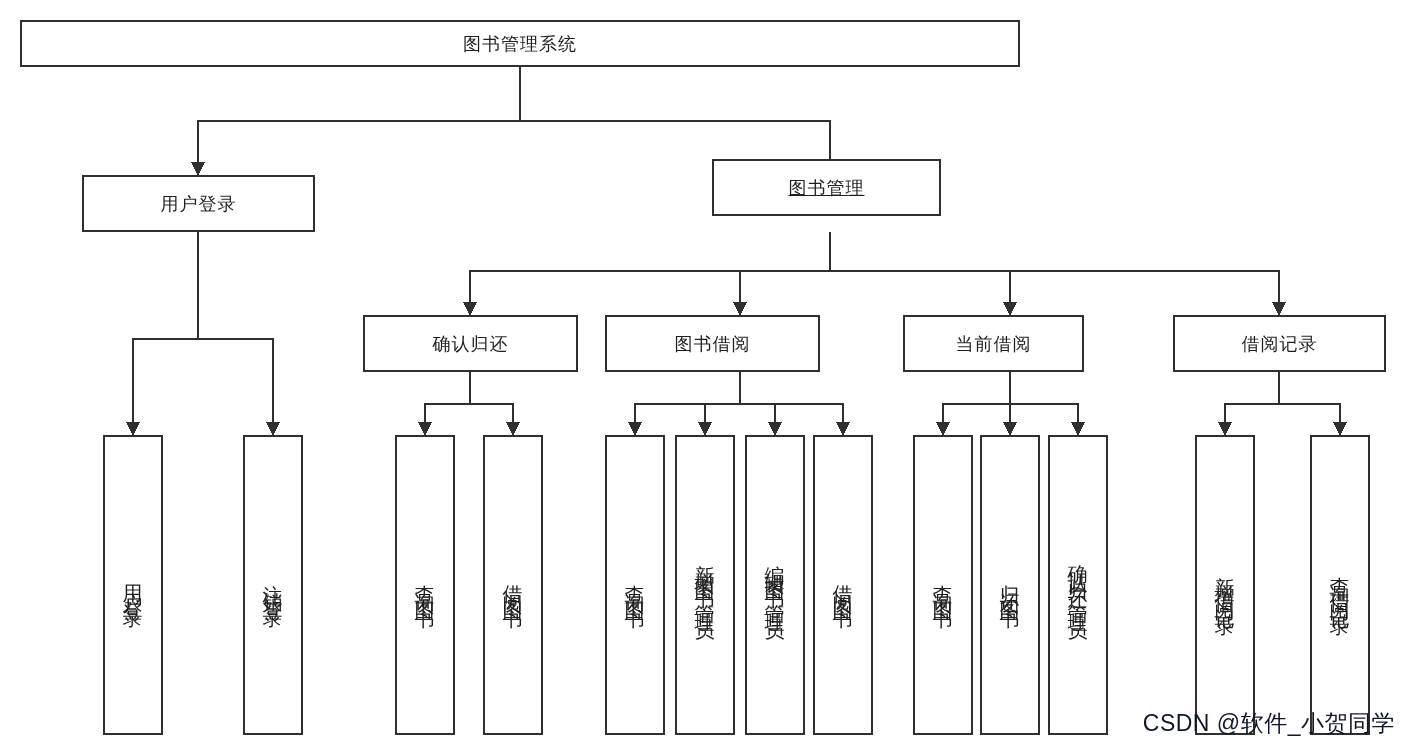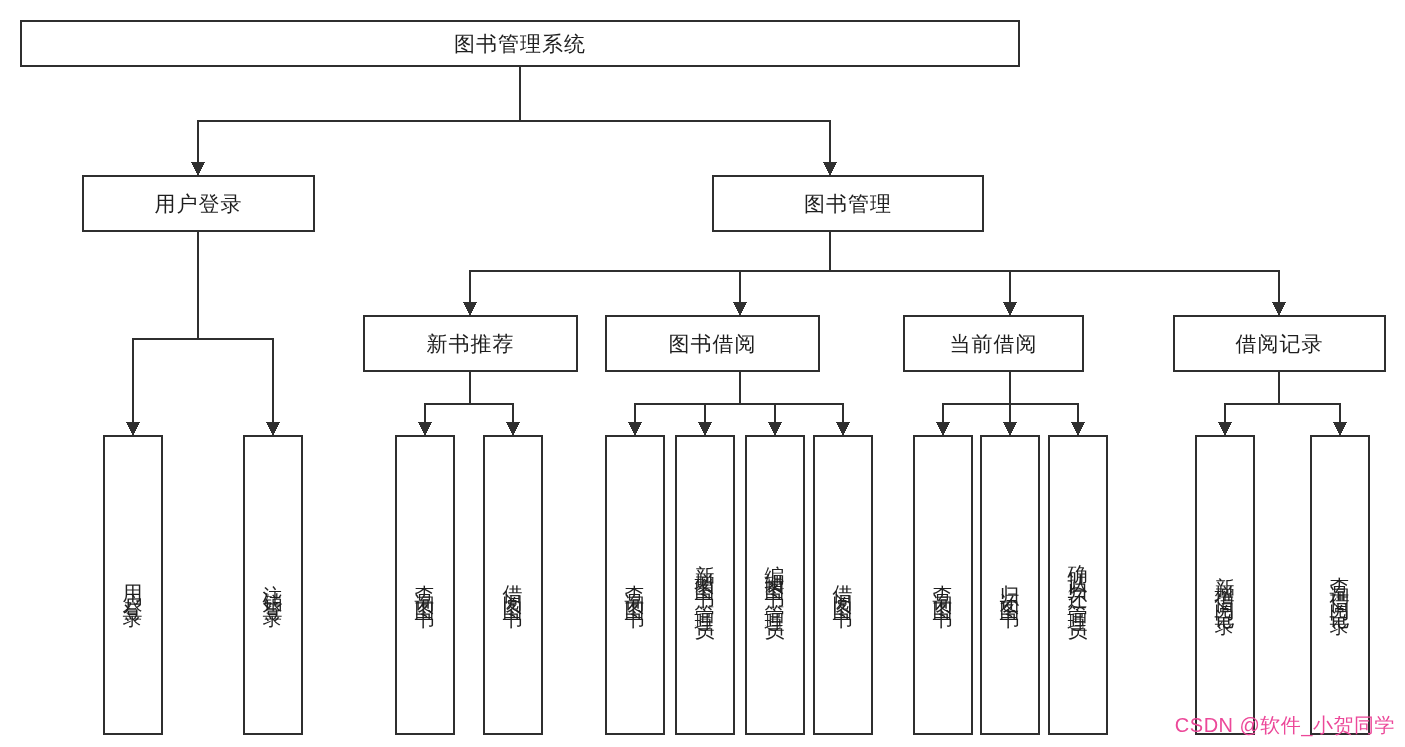--- a/index.html
+++ b/index.html
@@ -27,39 +27,39 @@
     position: absolute;
     box-sizing: border-box;
     border: 2px solid #2f2f2f;
     background: #ffffff;
     color: #1f1f1f;
     display: flex;
     align-items: center;
     justify-content: center;
   }
   .hbox {
-    font-size: 21px;
+    font-size: 18px;
     letter-spacing: 1px;
   }
   .vbox {
     top: 435px;
     width: 60px;
     height: 300px;
     writing-mode: vertical-lr;
     text-orientation: mixed;
     font-size: 20px;
     letter-spacing: 8px;
     line-height: 1;
   }
   .watermark {
     position: absolute;
     right: 10px;
     bottom: 8px;
-    font-size: 20px;
-    color: #ec4899;
+    font-size: 23px;
+    color: #0f172a;
     letter-spacing: 0.5px;
   }
 </style>
 </head>
 <body>
 
 <div class="canvas">
 
   <svg class="connectors" viewBox="0 0 1405 747" shape-rendering="crispEdges">
     <g stroke="#2f2f2f" stroke-width="2" fill="none">
@@ -98,23 +98,23 @@
       <polygon points="1071,422 1085,422 1078,436"></polygon>
       <polygon points="1218,422 1232,422 1225,436"></polygon>
       <polygon points="1333,422 1347,422 1340,436"></polygon>
     </g>
   </svg>
 
   <div class="box hbox" style="left:20px; top:20px; width:1000px; height:47px;">图书管理系统</div>
 
   <div class="box hbox" style="left:82px; top:175px; width:233px; height:57px;">用户登录</div>
 
-  <div class="box hbox" style="left:712px; top:175px; width:272px; height:57px;">图书管理</div>
+  <div class="box hbox" style="left:712px; top:159px; width:229px; height:57px;text-decoration:underline;">图书管理</div>
 
-  <div class="box hbox" style="left:363px; top:315px; width:215px; height:57px;">新书推荐</div>
+  <div class="box hbox" style="left:363px; top:315px; width:215px; height:57px;">确认归还</div>
 
   <div class="box hbox" style="left:605px; top:315px; width:215px; height:57px;">图书借阅</div>
 
   <div class="box hbox" style="left:903px; top:315px; width:181px; height:57px;">当前借阅</div>
 
   <div class="box hbox" style="left:1173px; top:315px; width:213px; height:57px;">借阅记录</div>
 
   <div class="box vbox" style="left:103px;">用户登录</div>
 
   <div class="box vbox" style="left:243px;">注销登录</div>

